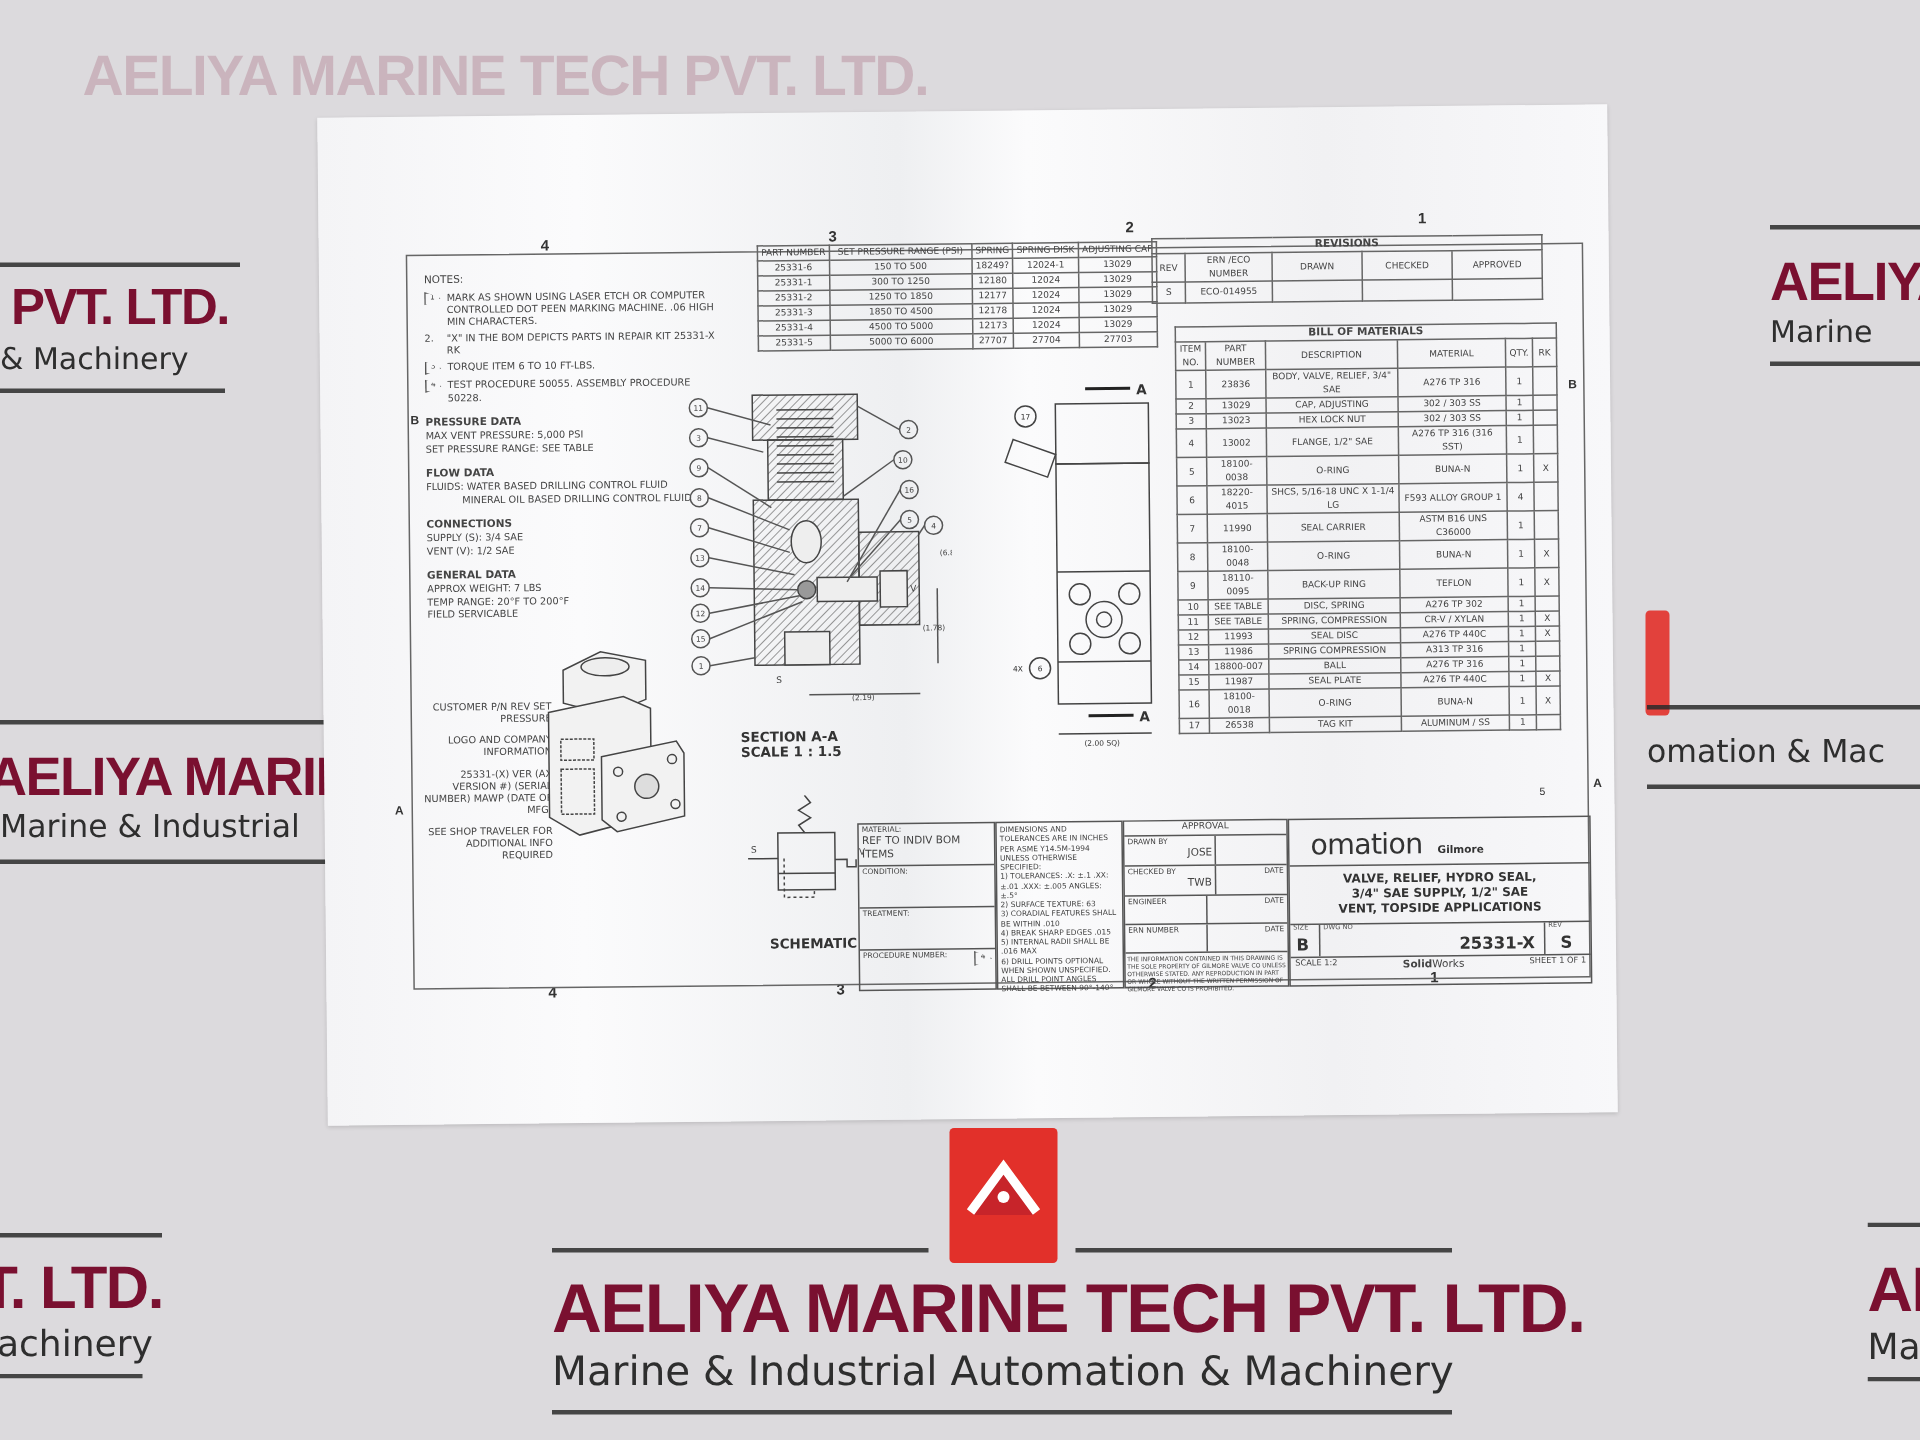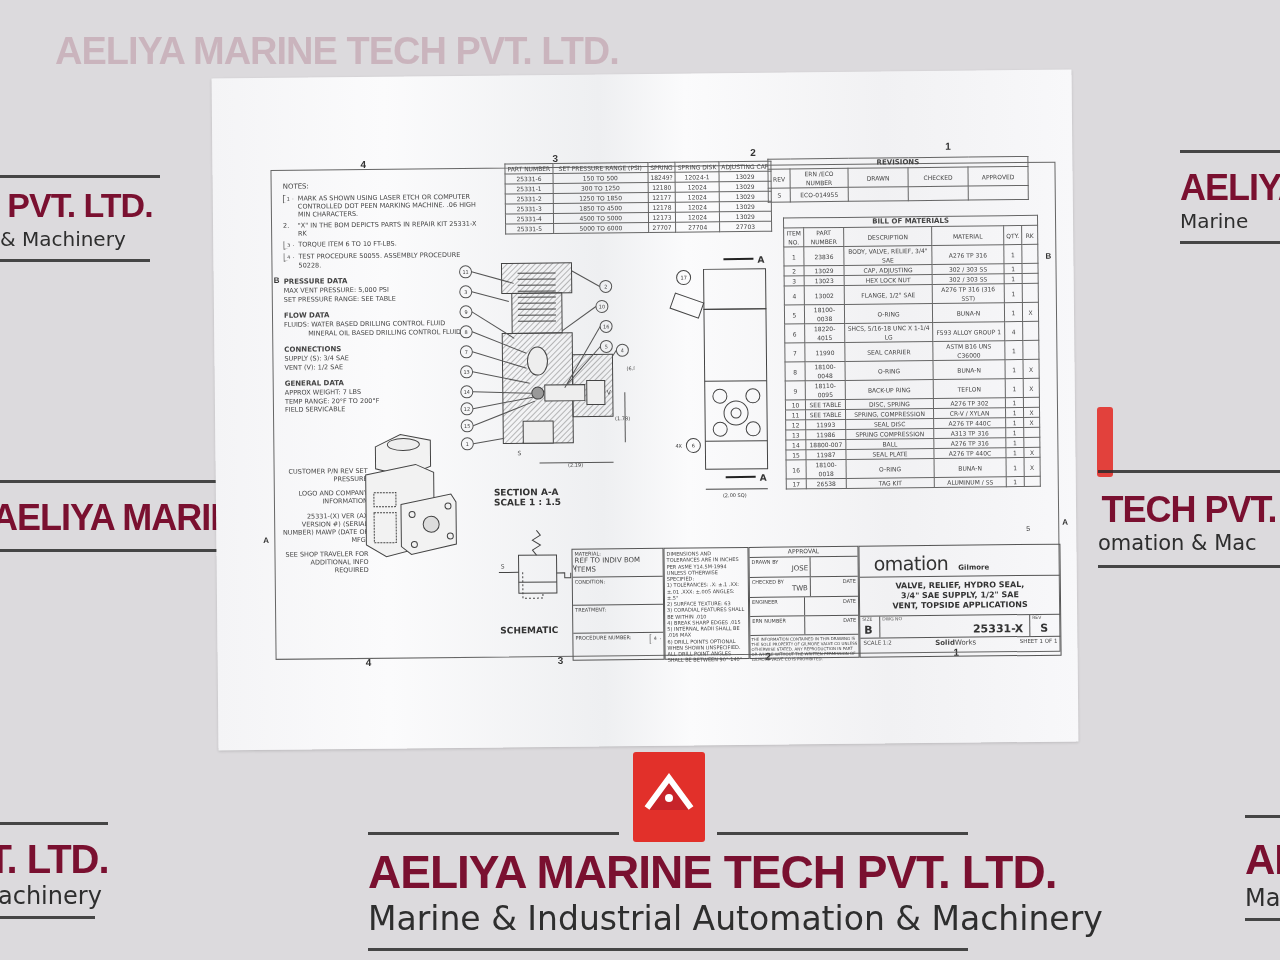--- a/index.html
+++ b/index.html
@@ -92,47 +92,47 @@
 <div class="wm" style="left:1180px;top:150px;width:100px;overflow:hidden;">
   <div class="rule" style="width:100px;margin-bottom:14px;"></div>
   <div class="brand" style="font-size:36px;">AELIYA</div>
   <div class="tag" style="font-size:20px;">Marine</div>
   <div class="rule" style="width:100px;margin-top:8px;"></div>
 </div>
 
 <div class="wm" style="left:0;top:480px;width:222px;overflow:hidden;">
   <div class="rule" style="width:222px;margin-bottom:14px;"></div>
   <div class="brand" style="font-size:36px;margin-left:-8px;">AELIYA MARIN</div>
+  <div class="tag" style="font-size:21px;">Marine &amp; Industrial</div>
   <div class="rule" style="width:222px;margin-top:10px;"></div>
 </div>
 
 <div class="logo-box" style="left:1097px;top:407px;width:16px;height:70px;opacity:.9;"></div>
 <div class="wm" style="left:1098px;top:470px;width:182px;overflow:hidden;">
   <div class="rule" style="width:182px;margin-bottom:16px;"></div>
-  <div class="brand" style="font-size:36px;">TECH PVT.</div>
   <div class="tag" style="font-size:21px;">omation &amp; Mac</div>
   <div class="rule" style="width:182px;margin-top:10px;"></div>
 </div>
 
 <div class="logo-box" style="left:633px;top:752px;width:72px;height:90px;">
   <svg viewBox="0 0 72 90">
     <polygon points="36,30 56,58 16,58" fill="#b01c2a" opacity=".55"></polygon>
     <polyline points="14,56 36,26 58,56" fill="none" stroke="#fff" stroke-width="6" stroke-linejoin="miter"></polyline>
     <circle cx="36" cy="46" r="4" fill="#fff"></circle>
   </svg>
 </div>
 
 <div class="wm" style="left:368px;top:832px;width:600px;">
   <div style="display:flex;gap:10px;align-items:center;margin-bottom:10px;">
     <div class="rule" style="width:255px;"></div>
       <div style="width:80px"></div>
       <div class="rule" style="width:255px;"></div>
   </div>
   <div class="brand" style="font-size:46px;">AELIYA MARINE TECH PVT. LTD.</div>
-  <div class="tag" style="font-size:33px;">Marine &amp; Industrial Automation &amp; Machinery</div>
+  <div class="tag" style="font-size:27px;">Marine &amp; Industrial Automation &amp; Machinery</div>
   <div class="rule" style="width:600px;margin-top:10px;"></div>
 </div>
 
 <div class="wm" style="left:0;top:822px;width:110px;overflow:hidden;">
   <div class="rule" style="width:108px;margin-bottom:12px;"></div>
   <div class="brand" style="font-size:40px;margin-left:-14px;">T. LTD.</div>
   <div class="tag" style="font-size:24px;margin-left:-2px;">achinery</div>
   <div class="rule" style="width:95px;margin-top:6px;"></div>
 </div>
 
@@ -575,21 +575,21 @@
         <line x1="20" y1="52" x2="58" y2="52"></line>
         <polyline points="38,25 34,20 42,15 34,10 42,5 38,0"></polyline>
         <line x1="0" y1="42" x2="20" y2="42"></line>
         <polyline points="24,42 24,68 44,68 44,63" stroke-dasharray="2,2"></polyline>
         <polyline points="58,43 66,43 66,48 72,48 72,43"></polyline>
       </g>
       <text x="2" y="38" font-size="6" fill="#444" font-family="DejaVu Sans">S</text>
       <text x="74" y="40" font-size="6" fill="#444" font-family="DejaVu Sans">V</text>
     </svg>
   </div>
-  <div class="lbl" style="left:283px;top:550px;text-align:right;">SCHEMATIC</div>
+  <div class="lbl" style="left:296px;top:550px;text-align:right;">SCHEMATIC</div>
 
   <div class="tb-left drawtxt">
     <div class="cell">
       <div style="font-size:5px;">MATERIAL:</div>
       <div style="font-size:7px;">REF TO INDIV BOM ITEMS</div>
     </div>
     <div class="cell" style="font-size:5px;">CONDITION:</div>
     <div class="cell" style="font-size:5px;">TREATMENT:</div>
     <div style="padding:1px 2px;font-size:5px;display:flex;justify-content:space-between;">
       <span>PROCEDURE NUMBER:</span>

